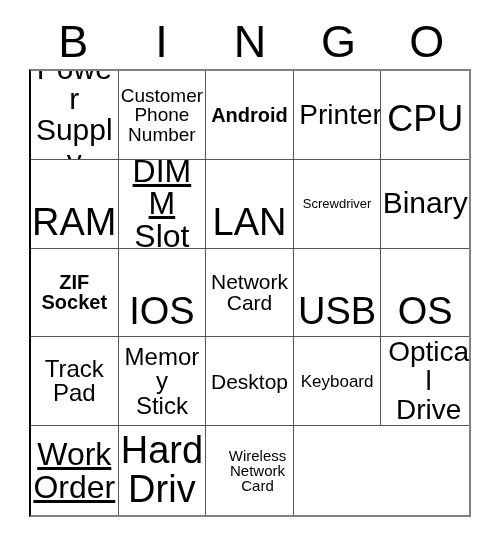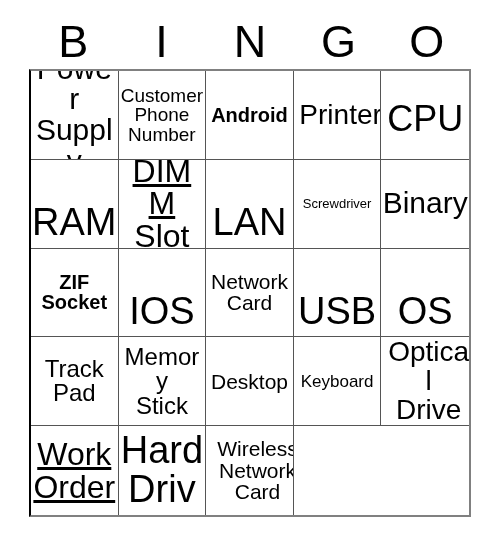--- a/index.html
+++ b/index.html
@@ -82,21 +82,21 @@
     line-height: 1.02;
     color: #000000;
     word-wrap: break-word;
     white-space: pre-line;
   }
 
   
   .fs-13 { font-size: 13px; }
   .fs-17 { font-size: 17px; }
   .fs-19 { font-size: 19px; }
-  .fs-20 { font-size: 21px; margin-left: 16px; }
+  .fs-20 { font-size: 15px; margin-left: 16px; }
   .fs-21 { font-size: 21px; }
   .fs-24 { font-size: 24px; }
   .fs-26 { font-size: 20px; font-weight: bold; }
   .fs-28 { font-size: 28px; margin-left: 7px; }
   .fs-30 { font-size: 30px; }
   .fs-32 { font-size: 32px; text-decoration: underline; }
   .fs-34 { font-size: 24px; }
   .fs-36 { font-size: 36px; margin-top: 8px; }
   .fs-38 { font-size: 38px; margin-top: 37px; }
 </style>

